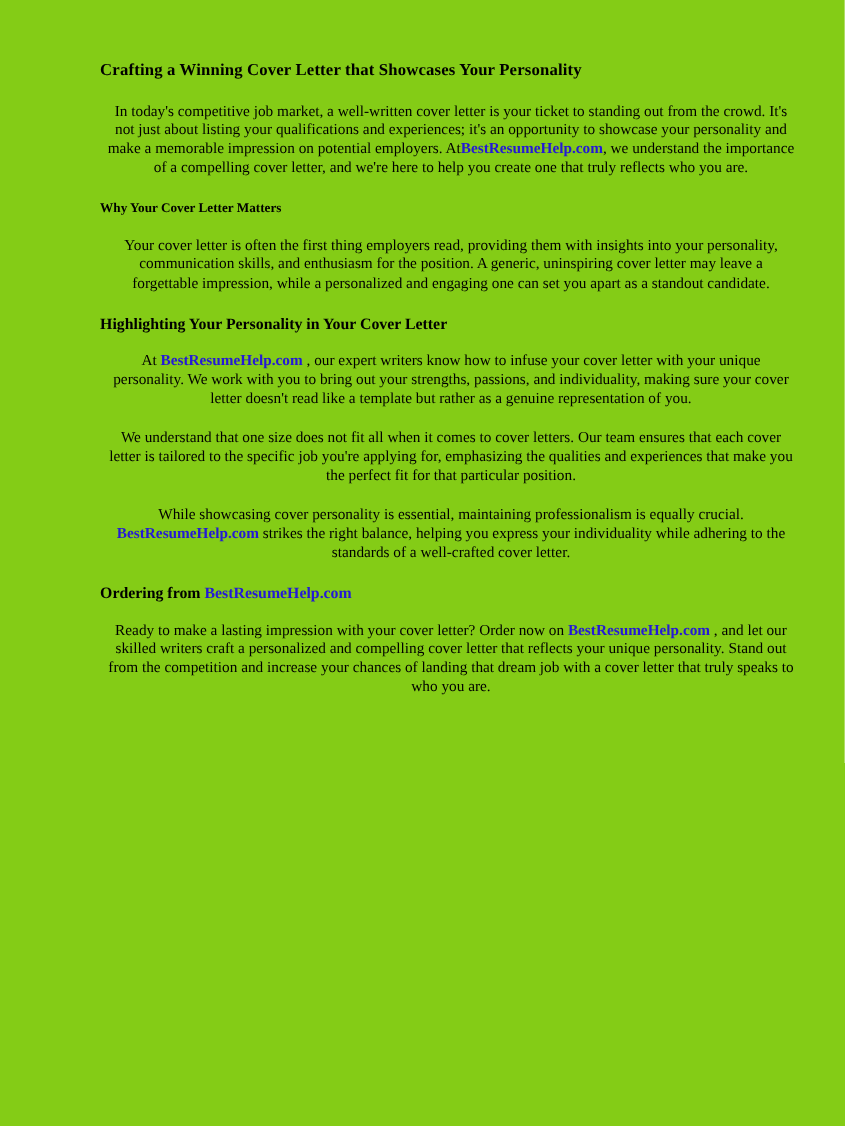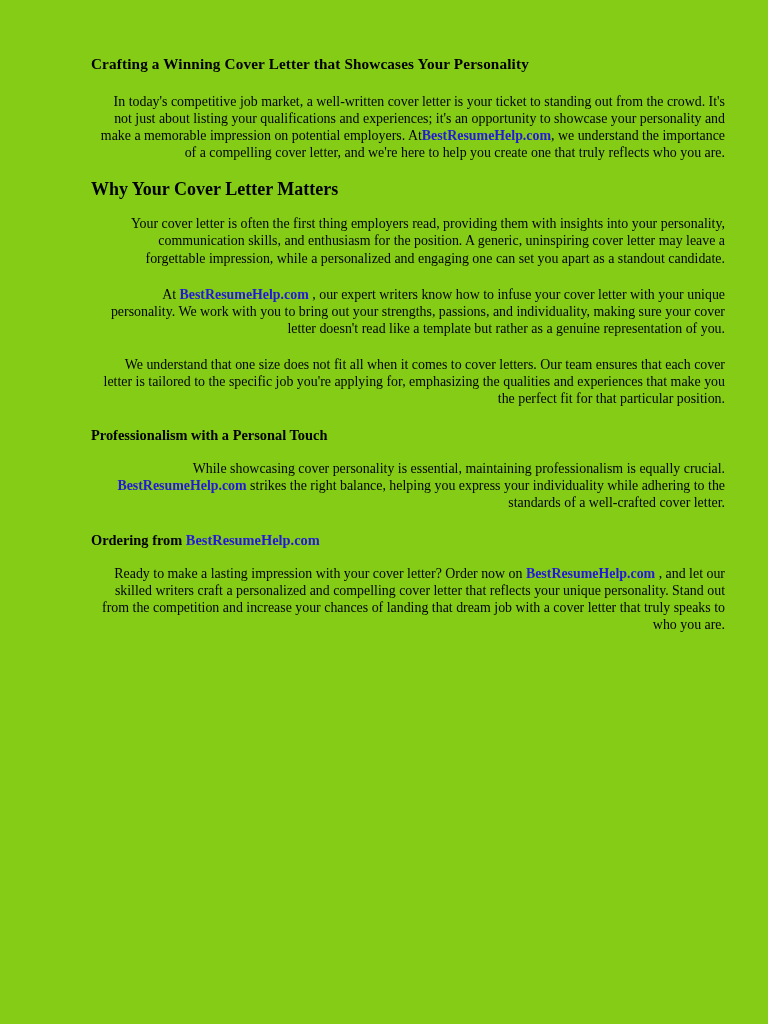--- a/index.html
+++ b/index.html
@@ -26,34 +26,34 @@
     width: 634px;
   }
   h1.doc-title {
     font-size: 15.2px;
     font-weight: bold;
     line-height: 18px;
     margin: 0 0 20px 0;
     letter-spacing: 0.01em;
   }
   h2.section-heading {
-    font-size: 18px;
+    font-size: 12px;
     font-weight: bold;
     line-height: 19px;
     margin: 0 0 16px 0;
   }
   h2.section-heading.small {
     font-size: 14.4px;
     line-height: 18px;
   }
   p.para {
     font-size: 13.9px;
     line-height: 17.1px;
     margin: 0 0 19px 4px;
-    text-align: right;
+    text-align: center;
   }
   .link {
     color: #2418d8;
     font-weight: bold;
     text-decoration: none;
     cursor: pointer;
   }
   h2 .link {
     color: #2418d8;
     font-weight: bold;
@@ -65,24 +65,24 @@
 <div class="page">
   <div class="doc-body">
 
     <h1 class="doc-title">Crafting a Winning Cover Letter that Showcases Your Personality</h1>
 
     <p class="para"><span>In today's competitive job market, a well-written cover letter is your ticket to standing out from the crowd. It's not just about listing your qualifications and experiences; it's an opportunity to showcase your personality and make a memorable impression on potential employers. At</span><span class="link">BestResumeHelp.com</span><span>, we understand the importance of a compelling cover letter, and we're here to help you create one that truly reflects who you are.</span></p>
 
     <h2 class="section-heading">Why Your Cover Letter Matters</h2>
     <p class="para"><span>Your cover letter is often the first thing employers read, providing them with insights into your personality, communication skills, and enthusiasm for the position. A generic, uninspiring cover letter may leave a forgettable impression, while a personalized and engaging one can set you apart as a standout candidate.</span></p>
 
+    <h2 class="section-heading small">Highlighting Your Personality in Your Cover Letter</h2>
     <p class="para"><span>At </span><span class="link">BestResumeHelp.com</span><span> , our expert writers know how to infuse your cover letter with your unique personality. We work with you to bring out your strengths, passions, and individuality, making sure your cover letter doesn't read like a template but rather as a genuine representation of you.</span></p>
 
     <p class="para"><span>We understand that one size does not fit all when it comes to cover letters. Our team ensures that each cover letter is tailored to the specific job you're applying for, emphasizing the qualities and experiences that make you the perfect fit for that particular position.</span></p>
 
-    <h2 class="section-heading small">Professionalism with a Personal Touch</h2>
     <p class="para"><span>While showcasing cover personality is essential, maintaining professionalism is equally crucial. </span><span class="link">BestResumeHelp.com</span><span> strikes the right balance, helping you express your individuality while adhering to the standards of a well-crafted cover letter.</span></p>
 
     <h2 class="section-heading small"><span>Ordering from </span><span class="link">BestResumeHelp.com</span></h2>
     <p class="para"><span>Ready to make a lasting impression with your cover letter? Order now on </span><span class="link">BestResumeHelp.com</span><span> , and let our skilled writers craft a personalized and compelling cover letter that reflects your unique personality. Stand out from the competition and increase your chances of landing that dream job with a cover letter that truly speaks to who you are.</span></p>
 
   </div>
 </div>
 
 </body></html>

